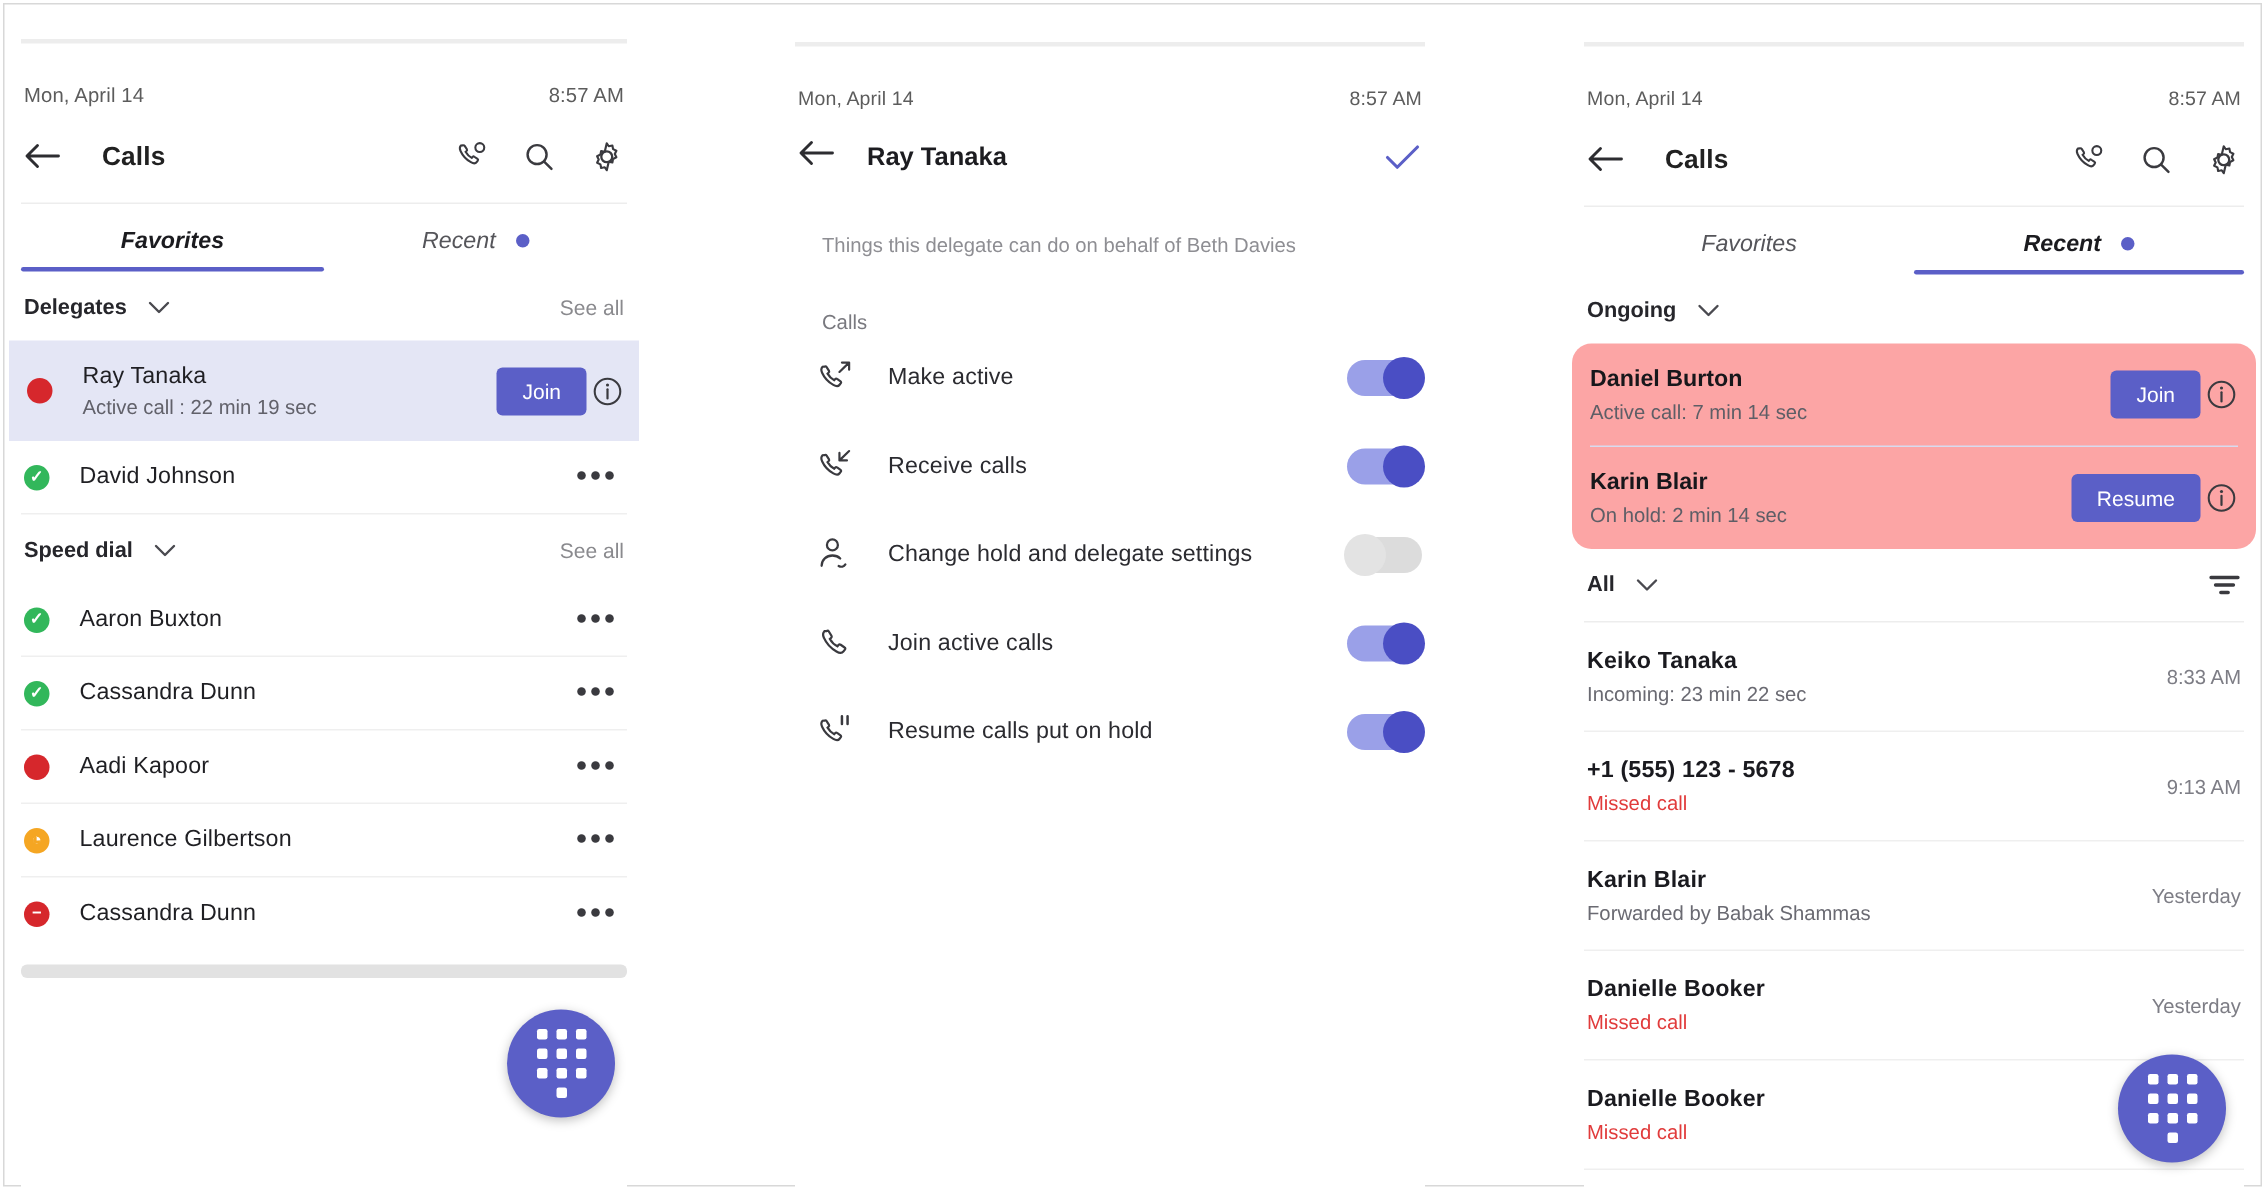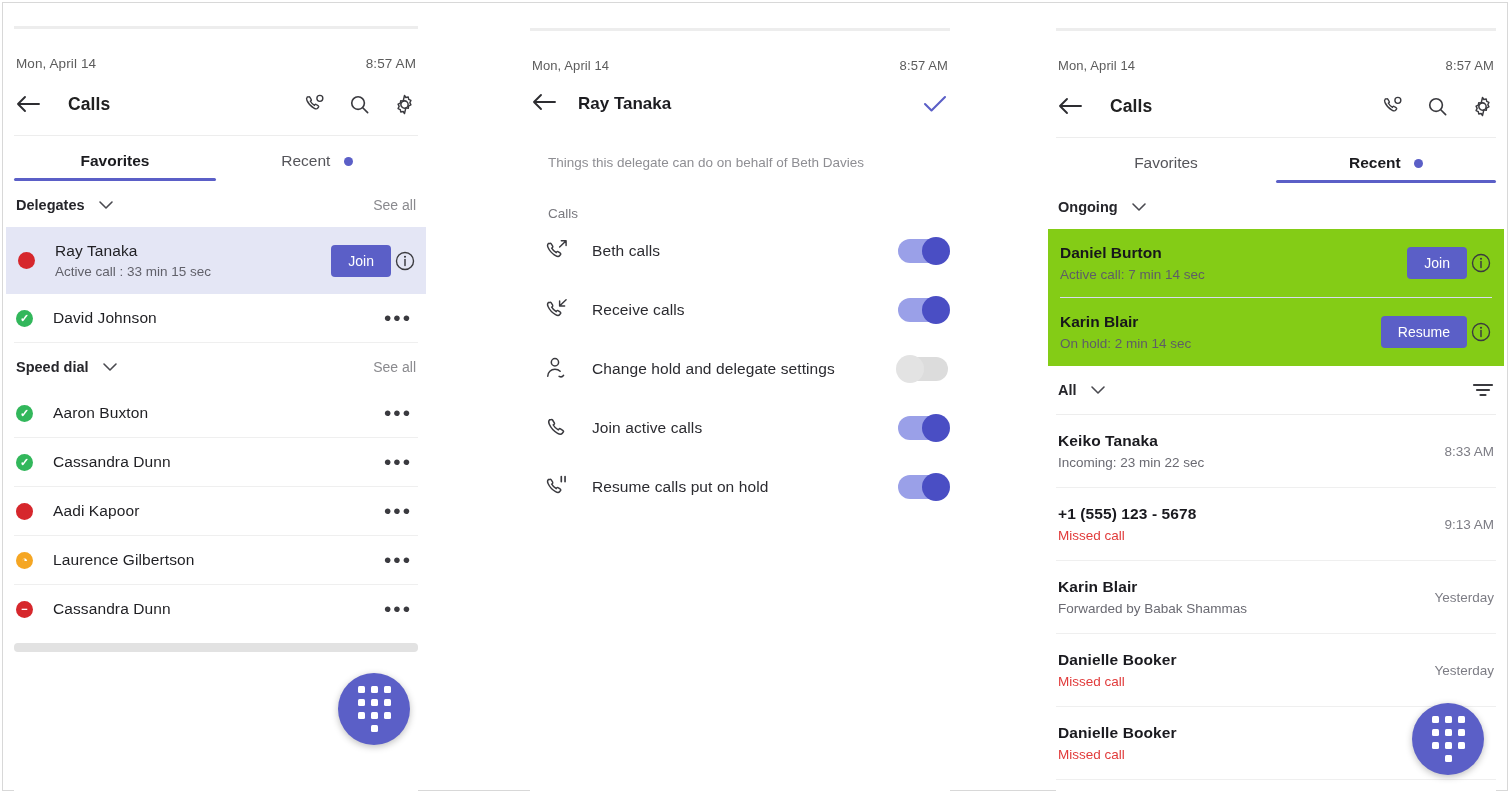--- a/index.html
+++ b/index.html
@@ -74,21 +74,21 @@
     font-weight: bold;
     color: #212121;
     margin-left: 18px;
     letter-spacing: .1px;
   }
   .appbar .spacer { flex: 1; }
   .appbar .actions { display: flex; align-items: center; gap: 22px; }
   .appbar .actions .ic { cursor: pointer; display: flex; }
 
   
-  .tabs { display: flex; }
+  .tabs { display: flex; font-style: italic; }
   .tab {
     flex: 1;
     text-align: center;
     padding: 16px 0 11px 0;
     font-size: 15.5px;
     color: #55555a;
     cursor: pointer;
     position: relative;
   }
   .tab.active { color: #1b1b1f; font-weight: bold; }
@@ -250,21 +250,21 @@
   .toggle .knob {
     position: absolute;
     top: -2px;
     width: 28px; height: 28px;
     border-radius: 50%;
   }
   .toggle.on .knob { right: -2px; background: #4a4ec4; }
   .toggle.off .knob { left: -2px; background: #e3e3e3; }
 
   
-  .ongoing-block { background: #84cc16; margin: 0 -8px; padding: 0 12px; }
+  .ongoing-block { background: #fca5a5; margin: 0 -8px; padding: 0 12px; border-radius: 13px; }
   .ongoing-row {
     display: flex;
     align-items: center;
     padding: 15px 0;
   }
   .ongoing-row + .ongoing-row { border-top: 1px solid #d7dbef; }
   .ongoing-row .name {
     font-size: 15.5px;
     font-weight: bold;
     color: #17171b;
@@ -400,21 +400,21 @@
           </svg>
       </span>
       <span class="spacer"></span>
       <span class="see-all">See all</span>
     </div>
 
     <div class="row highlight">
       <span class="presence busy"></span>
       <span class="texts">
         <div class="name">Ray Tanaka</div>
-        <div class="sub">Active call : 33 min 15 sec</div>
+        <div class="sub">Active call : 22 min 19 sec</div>
       </span>
       <button class="pill-btn">Join</button>
       <span class="info-ic">
         <svg width="22" height="22" viewBox="0 0 24 24">
             <circle cx="12" cy="12" r="9.3" fill="none" stroke="#3a3a3f" stroke-width="1.5"></circle>
             <circle cx="12" cy="7.3" r="1.15" fill="#3a3a3f"></circle>
             <path d="M12 10.4 L12 17" stroke="#3a3a3f" stroke-width="1.6" stroke-linecap="round"></path>
           </svg>
       </span>
     </div>
@@ -528,21 +528,21 @@
     <div class="p2-desc">Things this delegate can do on behalf of Beth Davies</div>
     <div class="p2-group">Calls</div>
 
     <div class="perm-row">
       <span class="pic">
         <svg width="25" height="25" viewBox="0 0 24 24">
             <path d="M4.2 5.3c-.9.9-1 2.3-.3 3.8 1.3 2.9 4.2 6.1 7.2 7.8 1.7 1 3.2 1 4-.1l.8-1c.3-.4.2-.9-.2-1.2l-2.2-1.5c-.4-.3-.9-.2-1.2.1l-.6.7c-1.6-.8-3.4-2.6-4.3-4.2l.7-.6c.4-.3.4-.8.2-1.2L6.8 5.5c-.3-.4-.8-.5-1.2-.3z" fill="none" stroke="#3a3a3f" stroke-width="1.4"></path>
             <path d="M15 8.6 L21 2.8 M16.6 2.6 L21.2 2.6 L21.2 7.2" stroke="#3a3a3f" stroke-width="1.4" fill="none" stroke-linecap="round" stroke-linejoin="round"></path>
           </svg>
       </span>
-      <span class="plabel">Beth calls</span>
+      <span class="plabel">Make active</span>
       <span class="toggle on">
           <span class="knob"></span>
         </span>
     </div>
 
     <div class="perm-row">
       <span class="pic">
         <svg width="25" height="25" viewBox="0 0 24 24">
             <path d="M4.2 5.3c-.9.9-1 2.3-.3 3.8 1.3 2.9 4.2 6.1 7.2 7.8 1.7 1 3.2 1 4-.1l.8-1c.3-.4.2-.9-.2-1.2l-2.2-1.5c-.4-.3-.9-.2-1.2.1l-.6.7c-1.6-.8-3.4-2.6-4.3-4.2l.7-.6c.4-.3.4-.8.2-1.2L6.8 5.5c-.3-.4-.8-.5-1.2-.3z" fill="none" stroke="#3a3a3f" stroke-width="1.4"></path>
             <path d="M21.2 2.6 L15.2 8.4 M15 3.8 L15 8.6 L19.8 8.6" stroke="#3a3a3f" stroke-width="1.4" fill="none" stroke-linecap="round" stroke-linejoin="round"></path>

